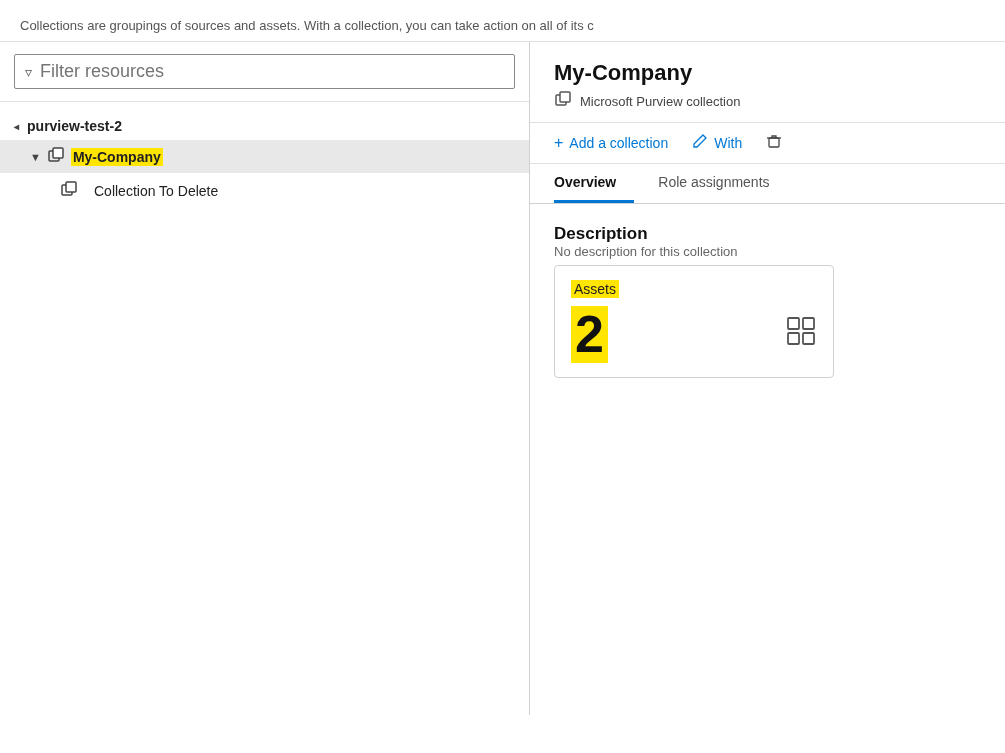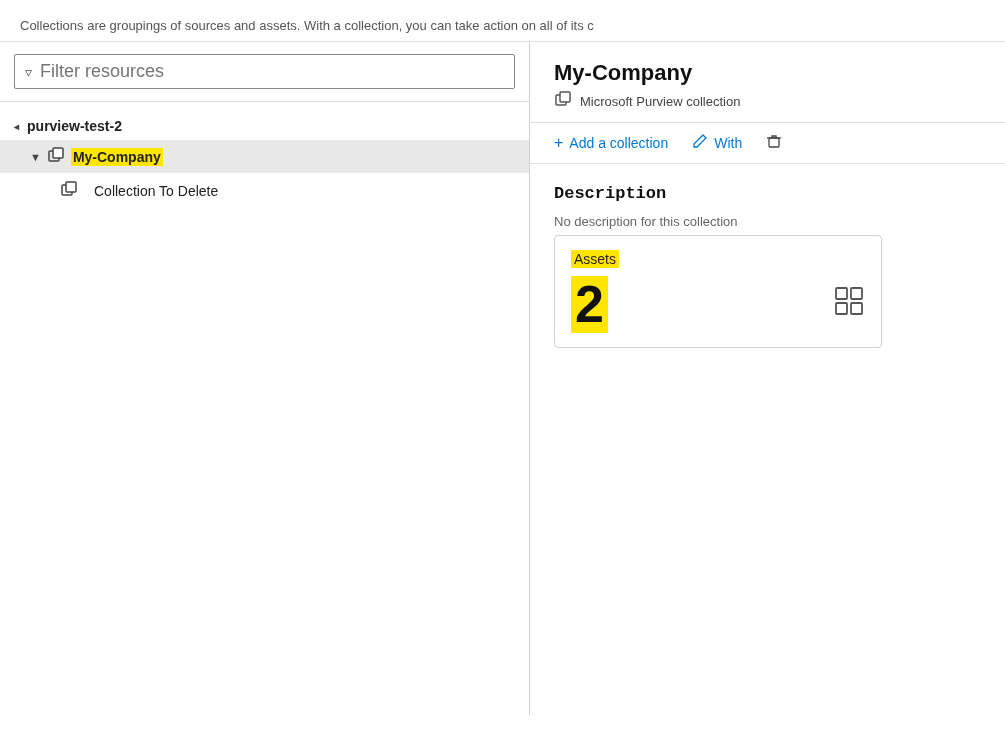--- a/index.html
+++ b/index.html
@@ -215,35 +215,34 @@
     .right-content {
       padding: 20px 24px;
       flex: 1;
       overflow-y: auto;
     }
 
     .section-title {
       font-size: 17px;
       font-weight: 700;
       color: #111;
-      margin-bottom: 11px;
-      font-family: Liberation Mono, monospace;
+      margin-bottom: 0;
     }
 
     .no-description {
       font-size: 13px;
       color: #666;
       margin-bottom: 6px;
     }
 
     .assets-card {
       border: 1px solid #d0d0d0;
       border-radius: 4px;
       padding: 14px 16px;
-      width: 328px;
+      width: 280px;
     }
 
     .assets-label {
       background: #FFE500;
       display: inline-block;
       font-size: 14px;
       font-weight: 500;
       padding: 1px 3px;
       margin-bottom: 8px;
     }
@@ -350,20 +349,28 @@
         <span class="btn-icon">
           <svg width="16" height="16" viewBox="0 0 16 16" fill="none" xmlns="http://www.w3.org/2000/svg">
             <rect x="3" y="5" width="10" height="9" rx="1" stroke="#444" stroke-width="1.3" fill="none"></rect>
             <path d="M1 5h14" stroke="#444" stroke-width="1.3"></path>
             <path d="M6 5V3h4v2" stroke="#444" stroke-width="1.3"></path>
           </svg>
         </span>
       </button>
     </div>
 
+    <div class="tabs-row">
+      <div class="tab active">
+        <span>Overview</span>
+      </div>
+      <div class="tab">
+        <span>Role assignments</span>
+      </div>
+    </div>
 
     <div class="right-content">
 
       <div class="section-title">Description</div>
       <div class="no-description">No description for this collection</div>
 
       <div class="assets-card">
         <div class="assets-label">Assets</div>
         <div class="assets-row">
           <span class="assets-count">2</span>

